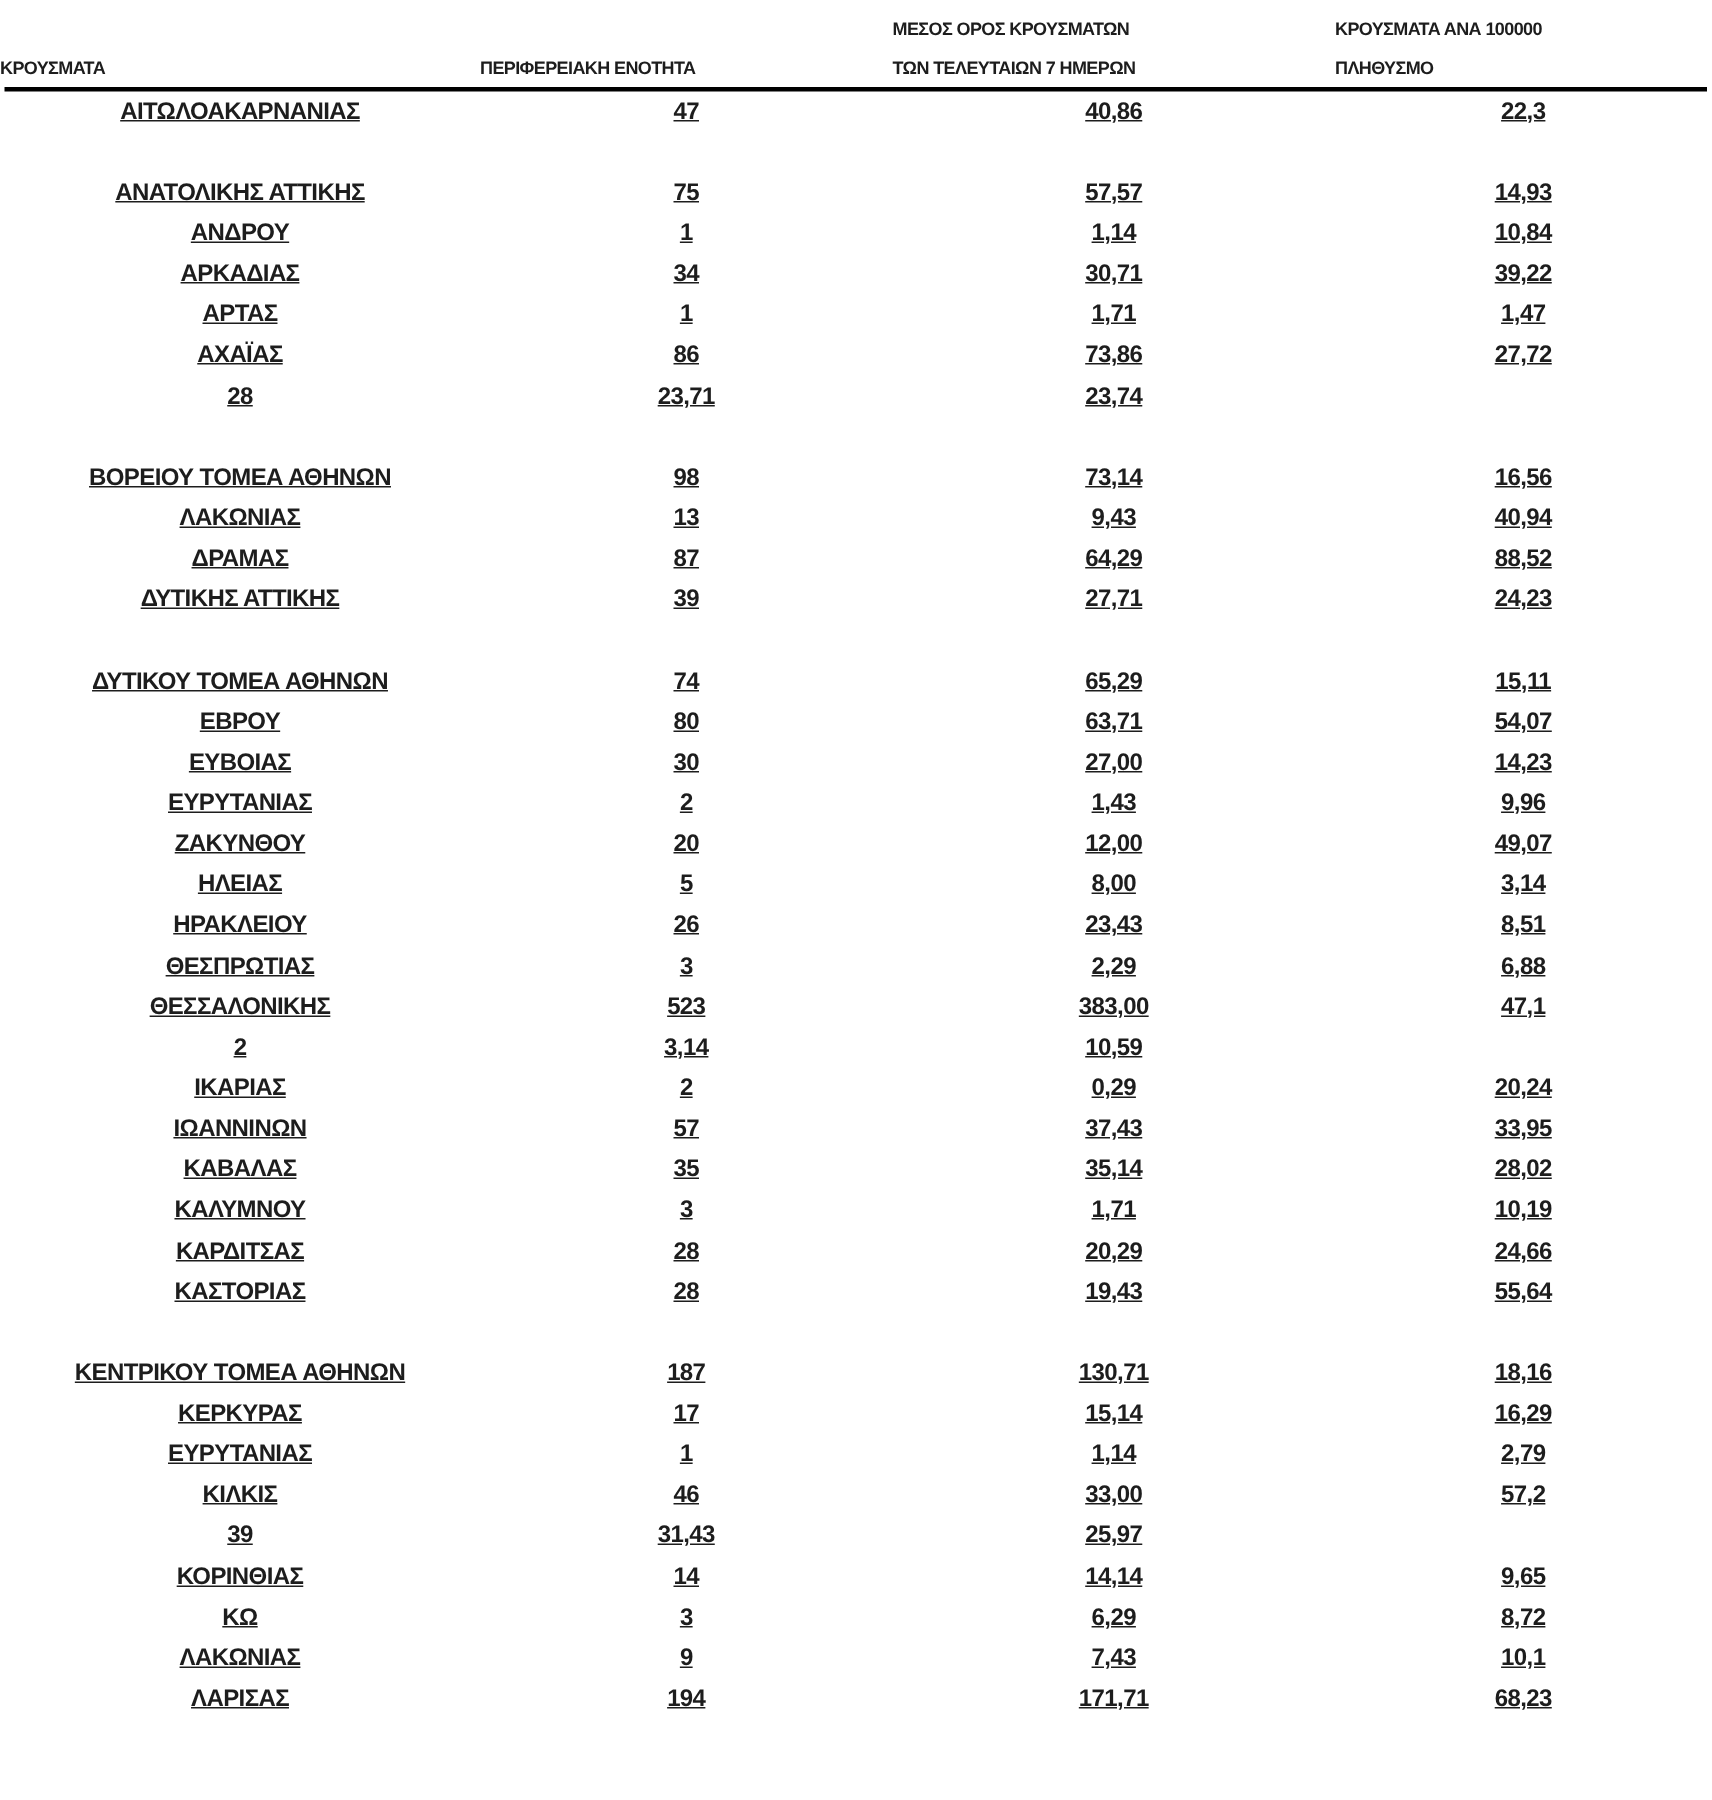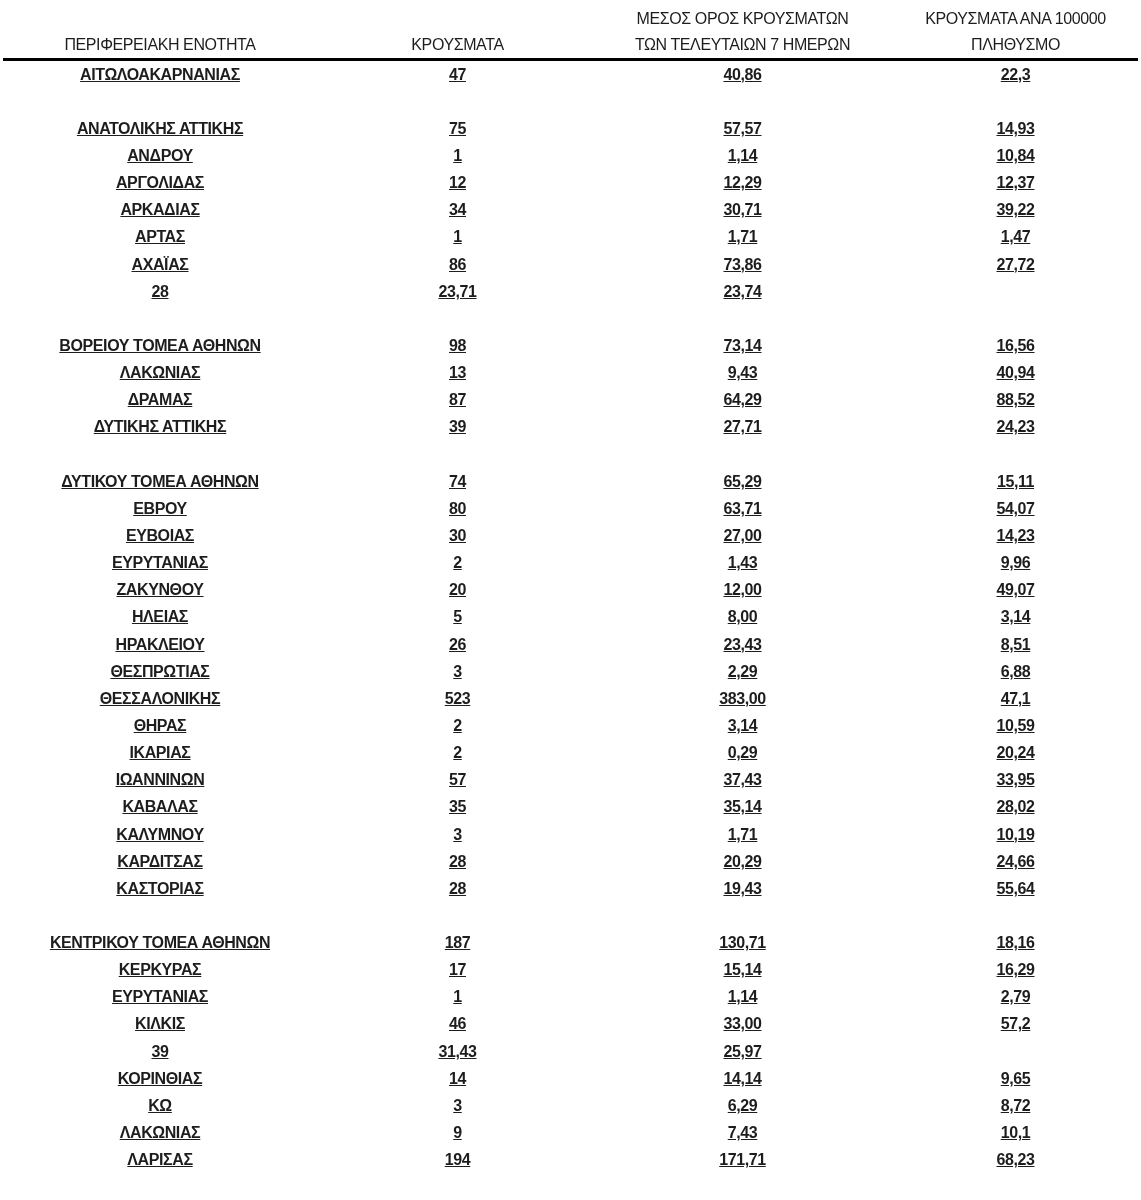--- a/index.html
+++ b/index.html
@@ -23,23 +23,23 @@
     display: grid;
     grid-template-columns: 320px 275px 295px 251px;
   }
   .thead {
     height: 58px;
     align-items: end;
     padding-top: 6px;
     box-sizing: border-box;
   }
   .th {
-    text-align: center;
-    font-size: 16px;
-    font-weight: 400;
+    text-align: left;
+    font-size: 12px;
+    font-weight: 700;
     letter-spacing: -0.4px;
     line-height: 26px;
     white-space: nowrap;
   }
   .th .hline { height: 26px; }
   .rule {
     height: 3px;
     background: #000000;
     margin: 0 3px;
   }
@@ -58,25 +58,25 @@
   .row.spacer { height: 27.15px; }
 </style>
 </head>
 <body>
 
 <div class="page">
 
   <div class="thead">
     <div class="th">
       <div class="hline"></div>
-      <div class="hline">ΠΕΡΙΦΕΡΕΙΑΚΗ ΕΝΟΤΗΤΑ</div>
+      <div class="hline">ΚΡΟΥΣΜΑΤΑ</div>
     </div>
     <div class="th">
       <div class="hline"></div>
-      <div class="hline">ΚΡΟΥΣΜΑΤΑ</div>
+      <div class="hline">ΠΕΡΙΦΕΡΕΙΑΚΗ ΕΝΟΤΗΤΑ</div>
     </div>
     <div class="th">
       <div class="hline">ΜΕΣΟΣ ΟΡΟΣ ΚΡΟΥΣΜΑΤΩΝ</div>
       <div class="hline">ΤΩΝ ΤΕΛΕΥΤΑΙΩΝ 7 ΗΜΕΡΩΝ</div>
     </div>
     <div class="th">
       <div class="hline">ΚΡΟΥΣΜΑΤΑ ΑΝΑ 100000</div>
       <div class="hline">ΠΛΗΘΥΣΜΟ</div>
     </div>
   </div>
@@ -98,26 +98,20 @@
     <div class="cell c4">14,93</div>
   </div>
 
   <div class="row">
     <div class="cell c1">ΑΝΔΡΟΥ</div>
     <div class="cell c2">1</div>
     <div class="cell c3">1,14</div>
     <div class="cell c4">10,84</div>
   </div>
 
-  <div class="row">
-    <div class="cell c1">ΑΡΓΟΛΙΔΑΣ</div>
-    <div class="cell c2">12</div>
-    <div class="cell c3">12,29</div>
-    <div class="cell c4">12,37</div>
-  </div>
 
   <div class="row">
     <div class="cell c1">ΑΡΚΑΔΙΑΣ</div>
     <div class="cell c2">34</div>
     <div class="cell c3">30,71</div>
     <div class="cell c4">39,22</div>
   </div>
 
   <div class="row">
     <div class="cell c1">ΑΡΤΑΣ</div>
@@ -225,21 +219,20 @@
   </div>
 
   <div class="row">
     <div class="cell c1">ΘΕΣΣΑΛΟΝΙΚΗΣ</div>
     <div class="cell c2">523</div>
     <div class="cell c3">383,00</div>
     <div class="cell c4">47,1</div>
   </div>
 
   <div class="row">
-    <div class="cell c1">ΘΗΡΑΣ</div>
     <div class="cell c2">2</div>
     <div class="cell c3">3,14</div>
     <div class="cell c4">10,59</div>
   </div>
 
   <div class="row">
     <div class="cell c1">ΙΚΑΡΙΑΣ</div>
     <div class="cell c2">2</div>
     <div class="cell c3">0,29</div>
     <div class="cell c4">20,24</div>

